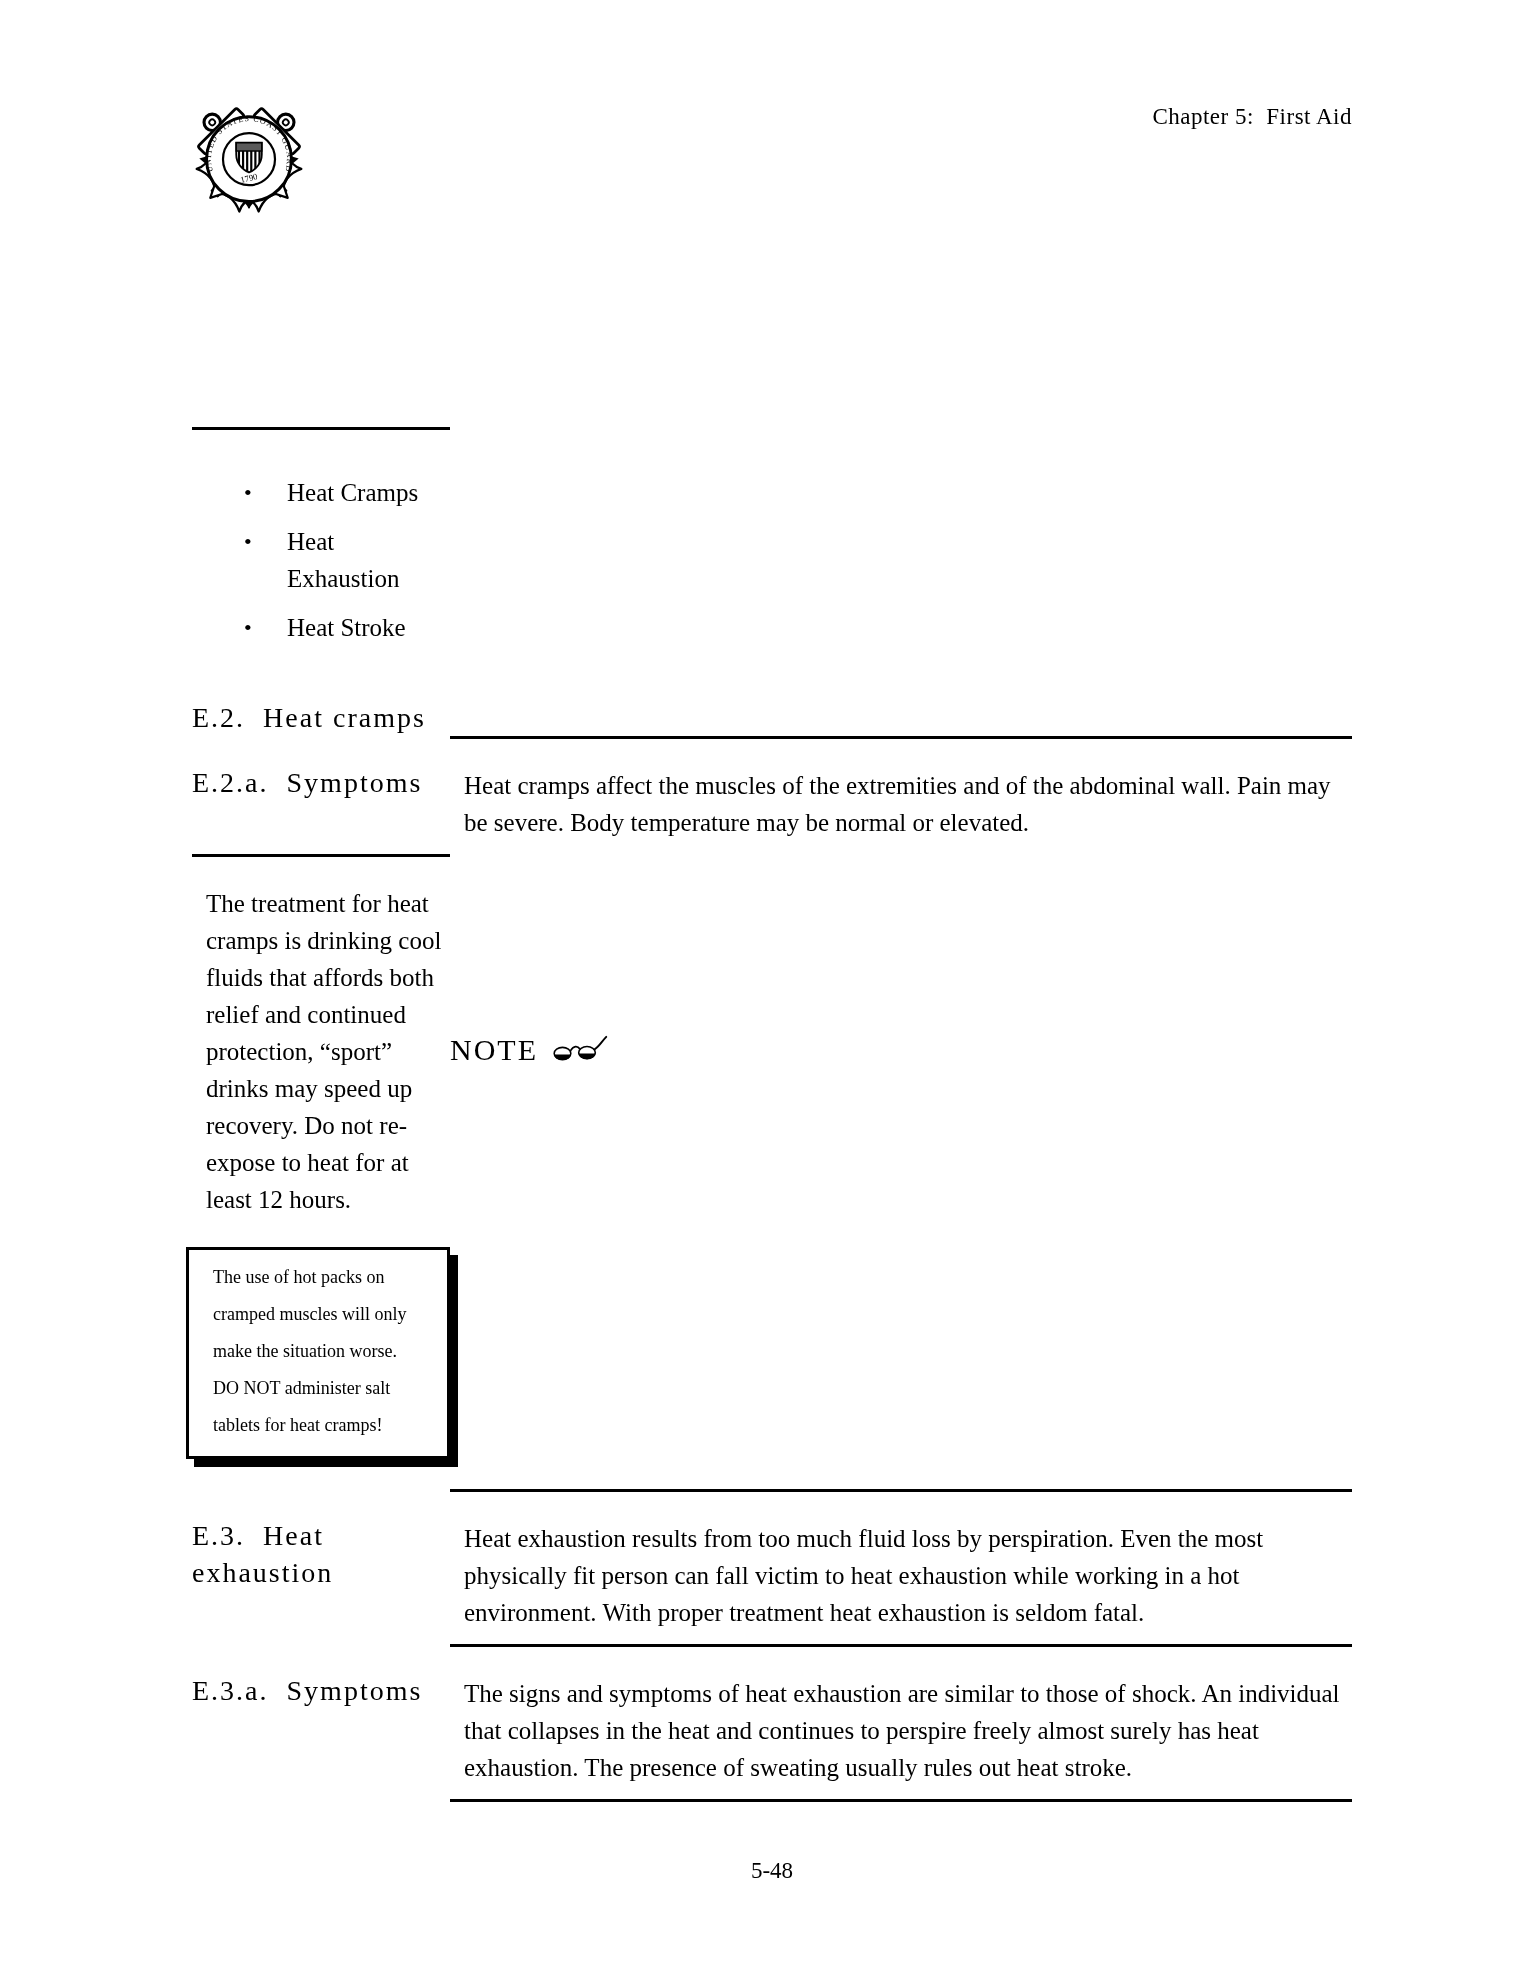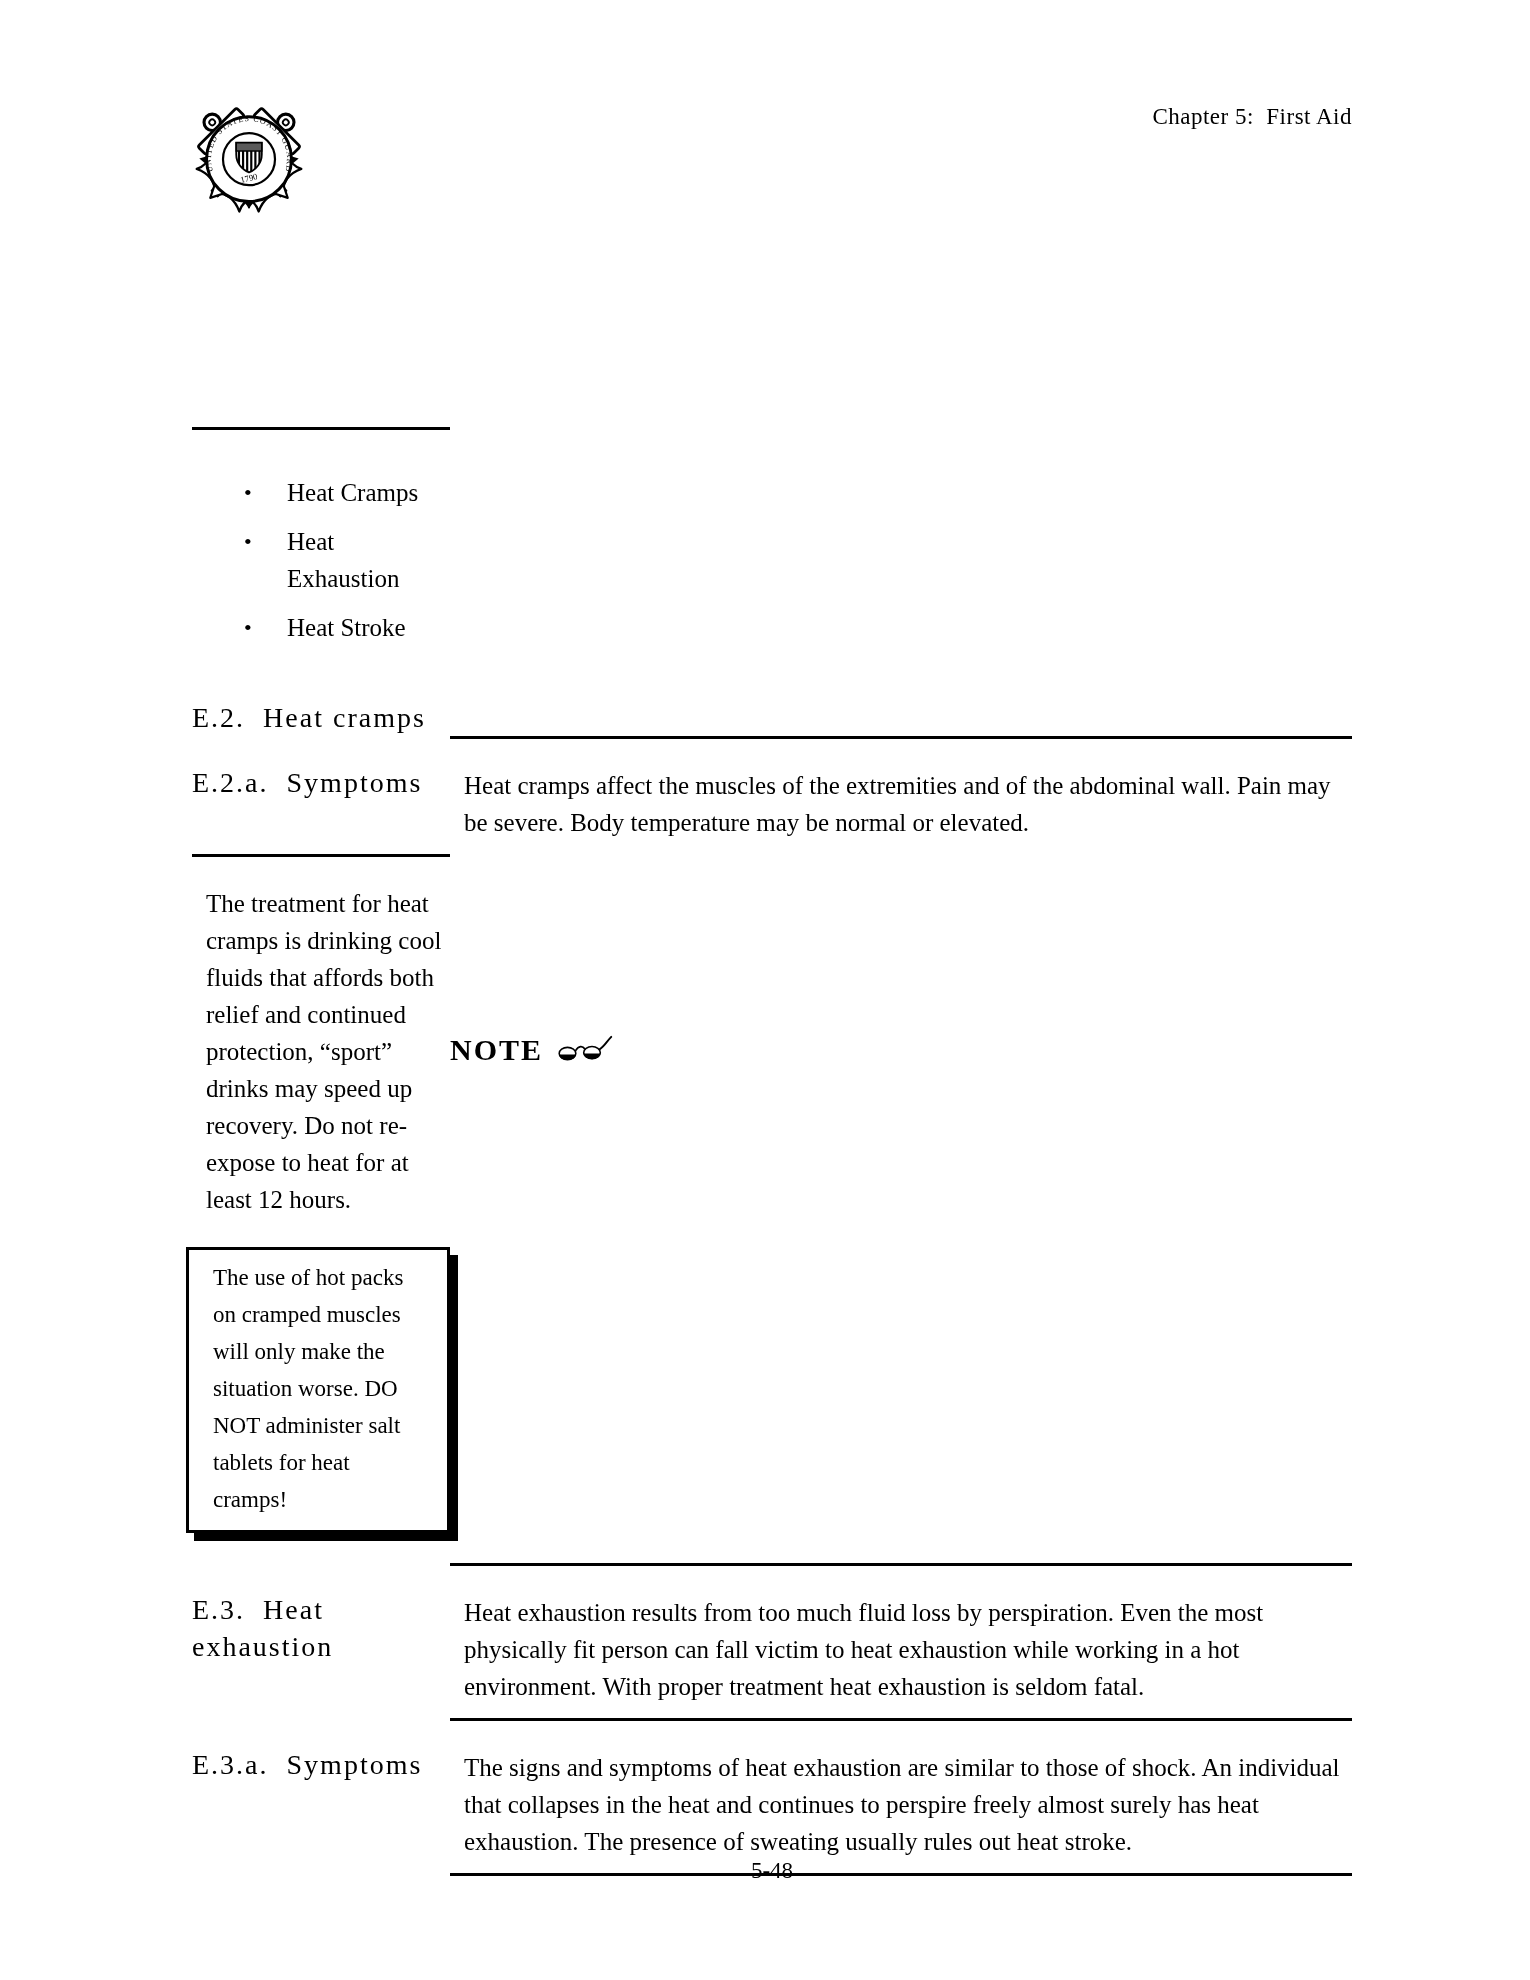--- a/index.html
+++ b/index.html
@@ -42,29 +42,29 @@
   .para { margin:0; }
 
   .bullets { list-style:none; margin:16px 0 0 0; padding:0; }
   .bullets li { position:relative; padding-left:81px; margin-bottom:12px; line-height:37px; }
   .bullet-dot { position:absolute; left:38px; top:0; font-size:22px; }
 
   
   .note-label-cell {
     padding:14px 0 0 0;
     font-size:30px; letter-spacing:2px;
-    display:flex; align-items:center; gap:14px;font-weight:bold;
+    display:flex; align-items:center; gap:14px;
   }
   .note-cell { padding:0 0 15px 14px; }
   .note-box {
     margin:16px 0 15px -20px;
     border:3px solid #000;
     box-shadow:8px 8px 0 #000;
     padding:9px 20px 12px 24px;
-    font-size:23px; line-height:37px;
+    font-size:18px; line-height:37px;
   }
   .final-rule { margin-left:258px; border-top:3px solid #000; height:0; }
 
   
   .page-number {
     position:absolute; left:192px; top:1858px; width:1160px;
     text-align:center; font-size:23px;
   }
 
   .glasses { flex:0 0 auto; }

